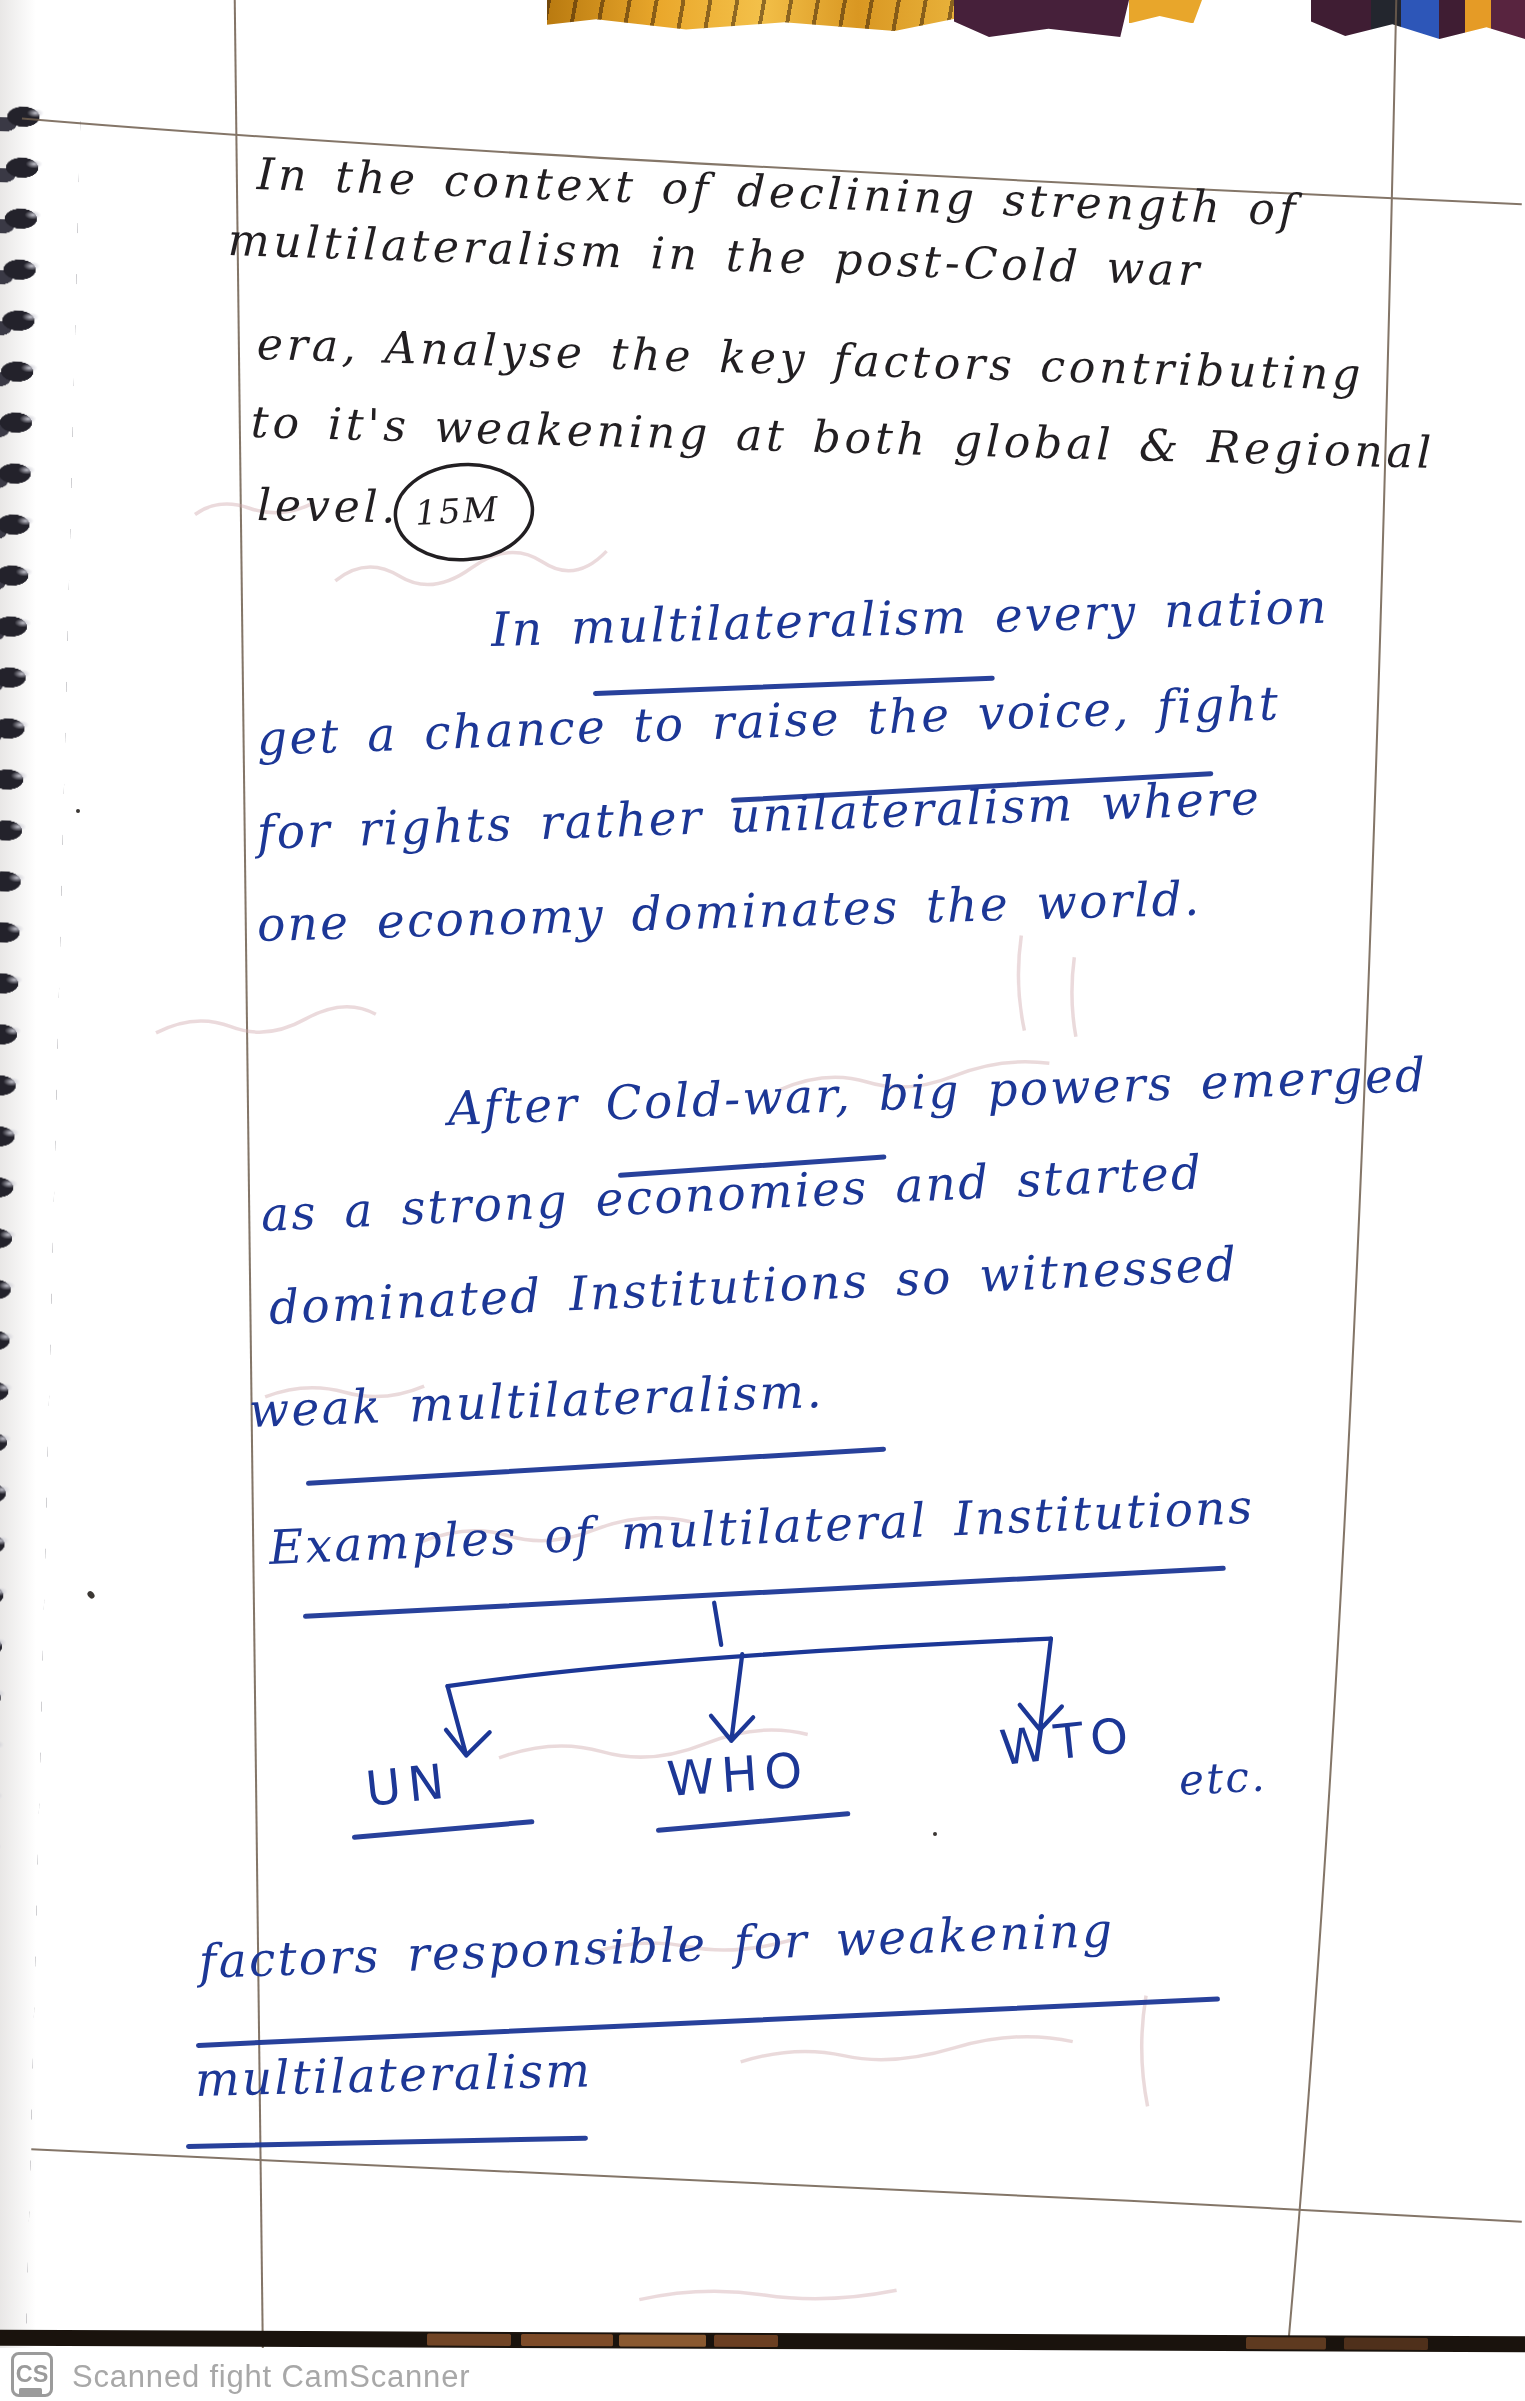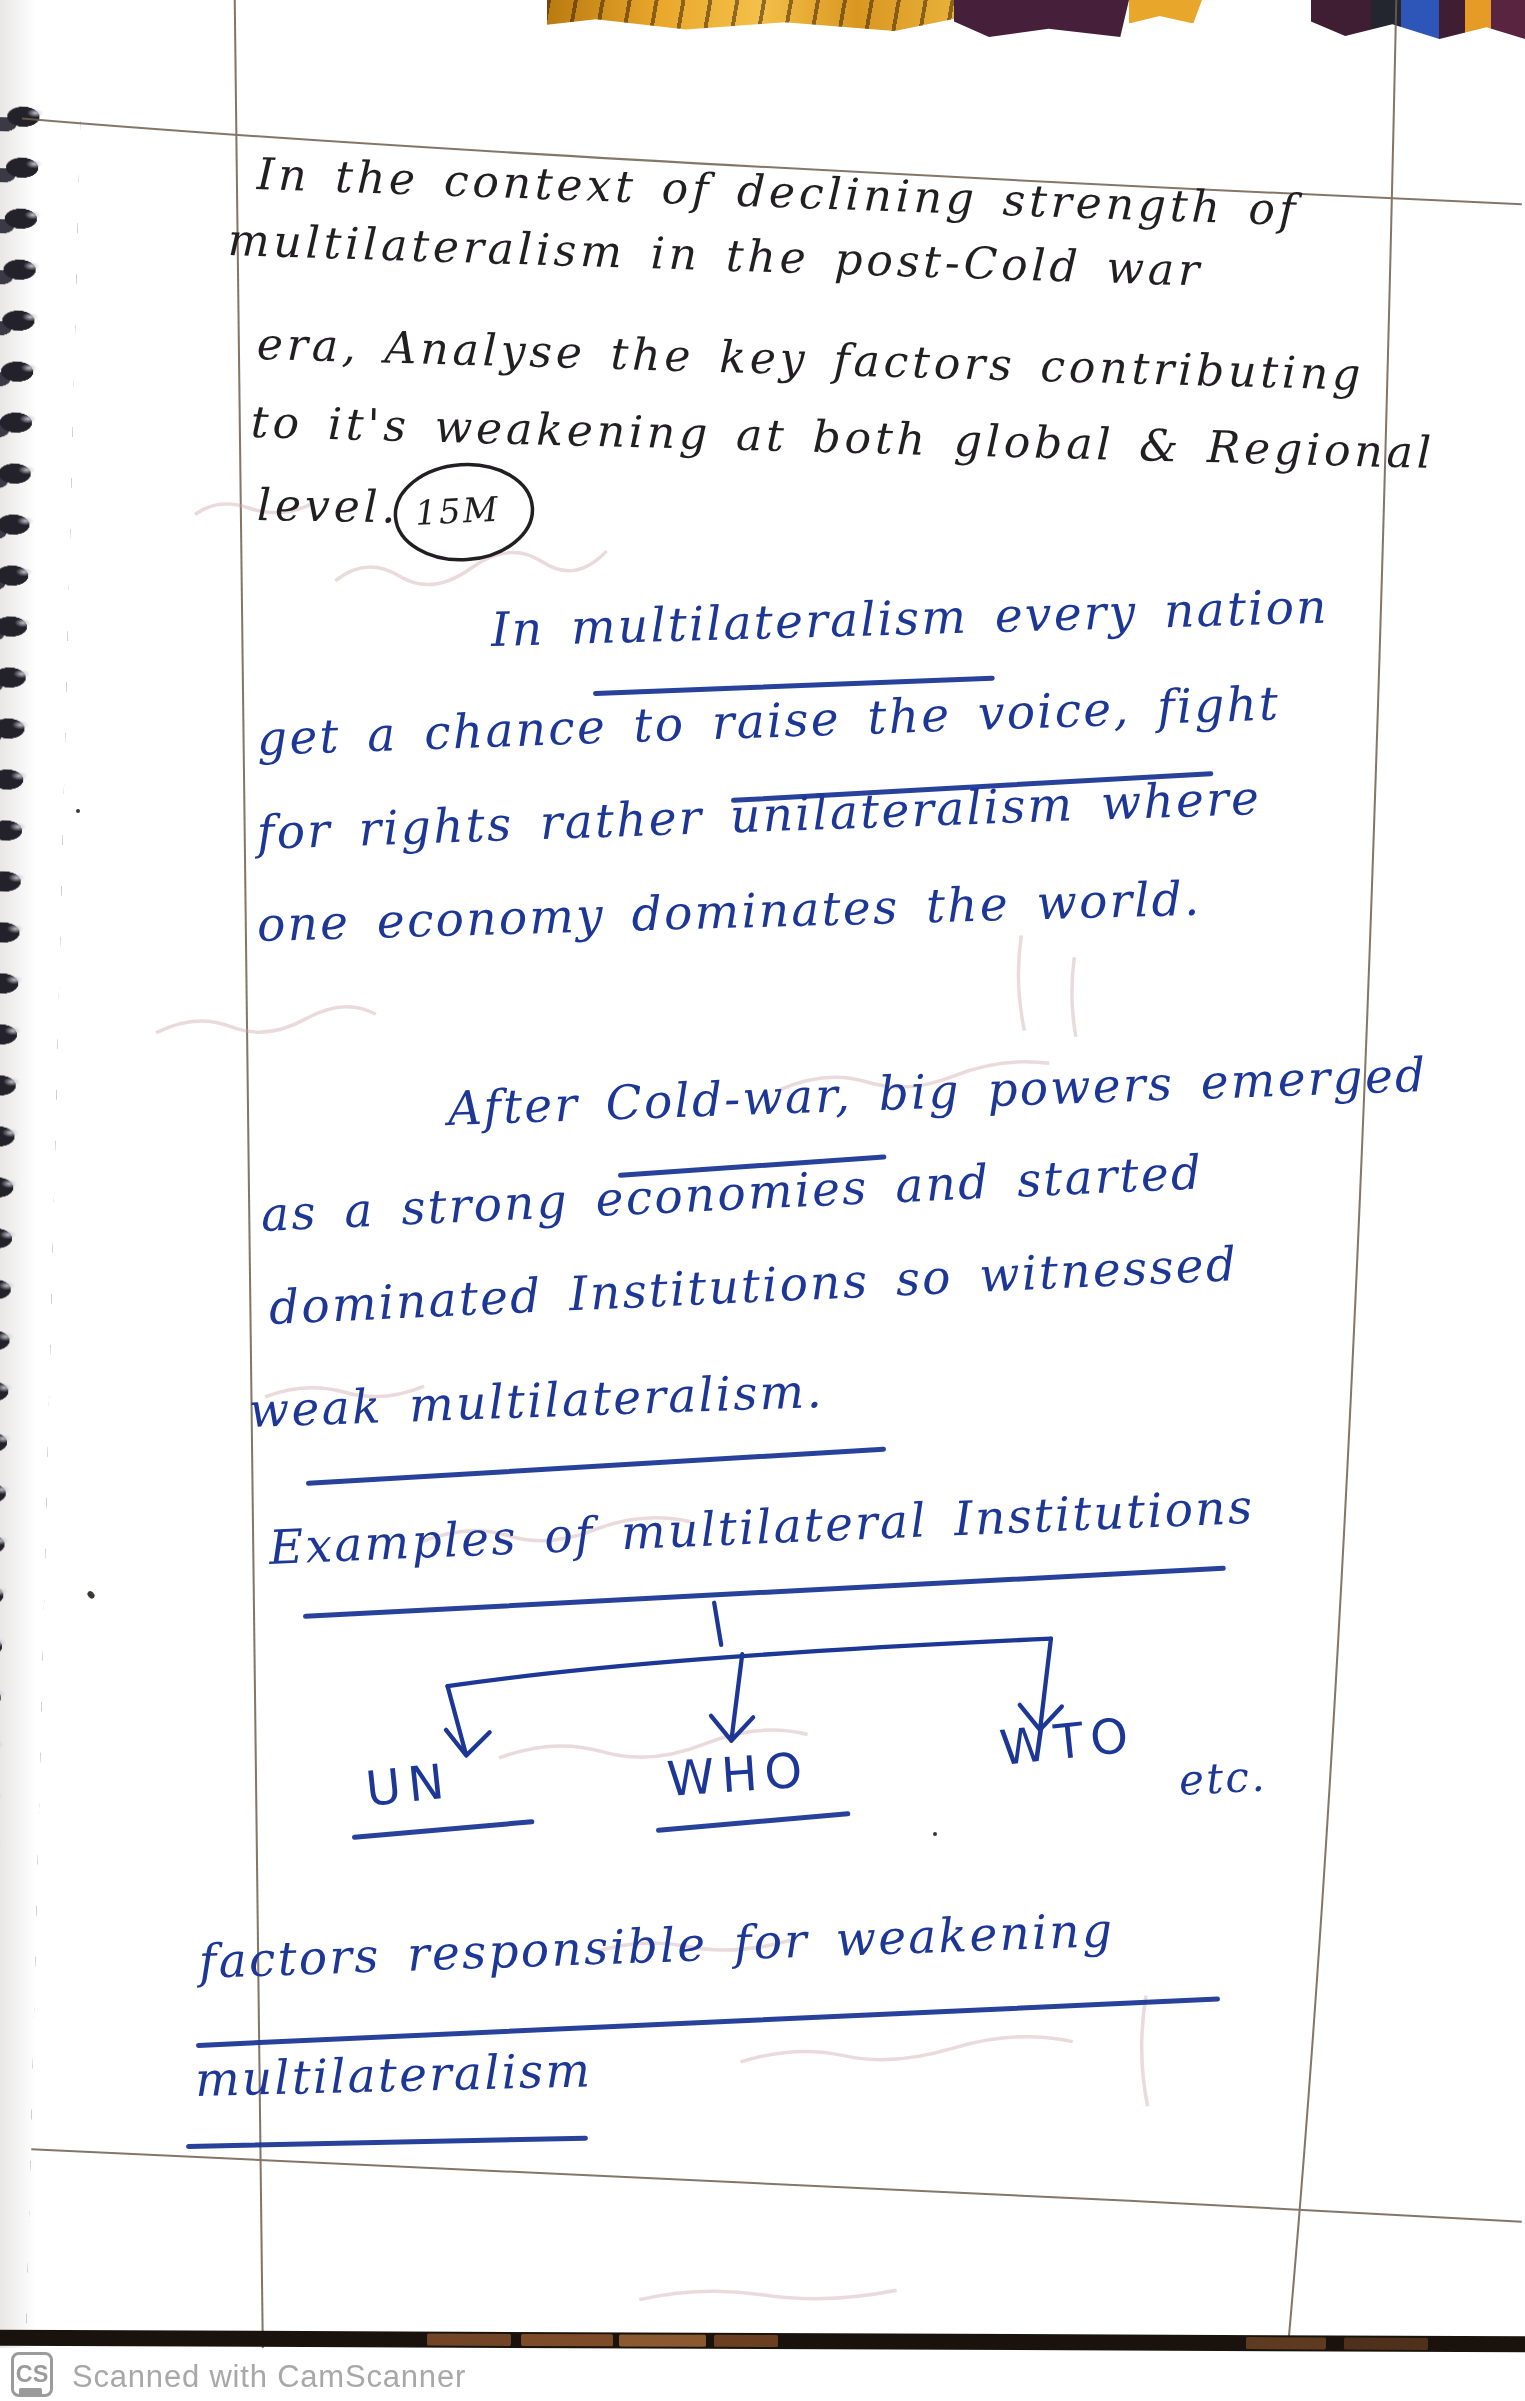--- a/index.html
+++ b/index.html
@@ -151,14 +151,14 @@
   <div class="wood" style="left:526px;width:92px;background:#7d4b28"></div>
   <div class="wood" style="left:624px;width:87px;background:#8a5930"></div>
   <div class="wood" style="left:719px;width:64px;background:#6b3f22"></div>
   <div class="wood" style="left:1251px;width:80px;background:#5e3a20"></div>
   <div class="wood" style="left:1349px;width:84px;background:#4f301b"></div>
 </div>
 
 <div class="cs-badge">
   <span>CS</span>
 </div>
-<div class="cs-text">Scanned with CamScanner</div>
+<div class="cs-text">Scanned fight CamScanner</div>
 
 
 </body></html>

